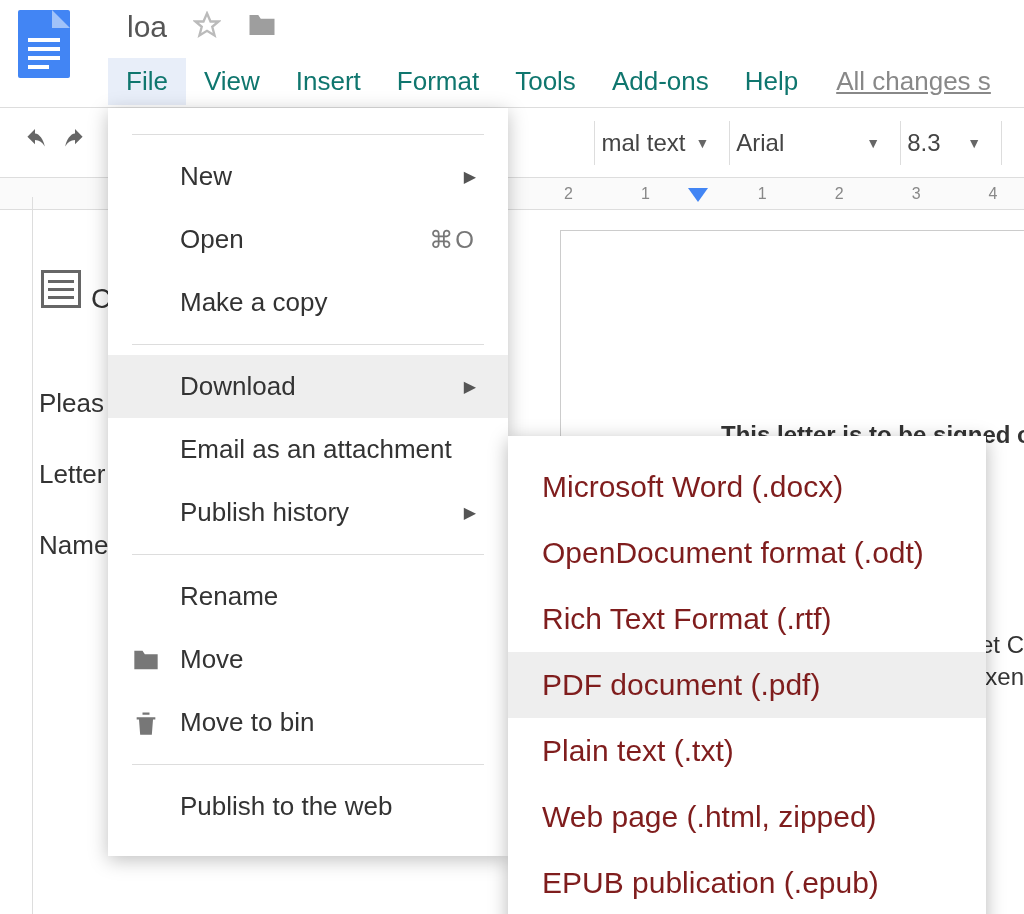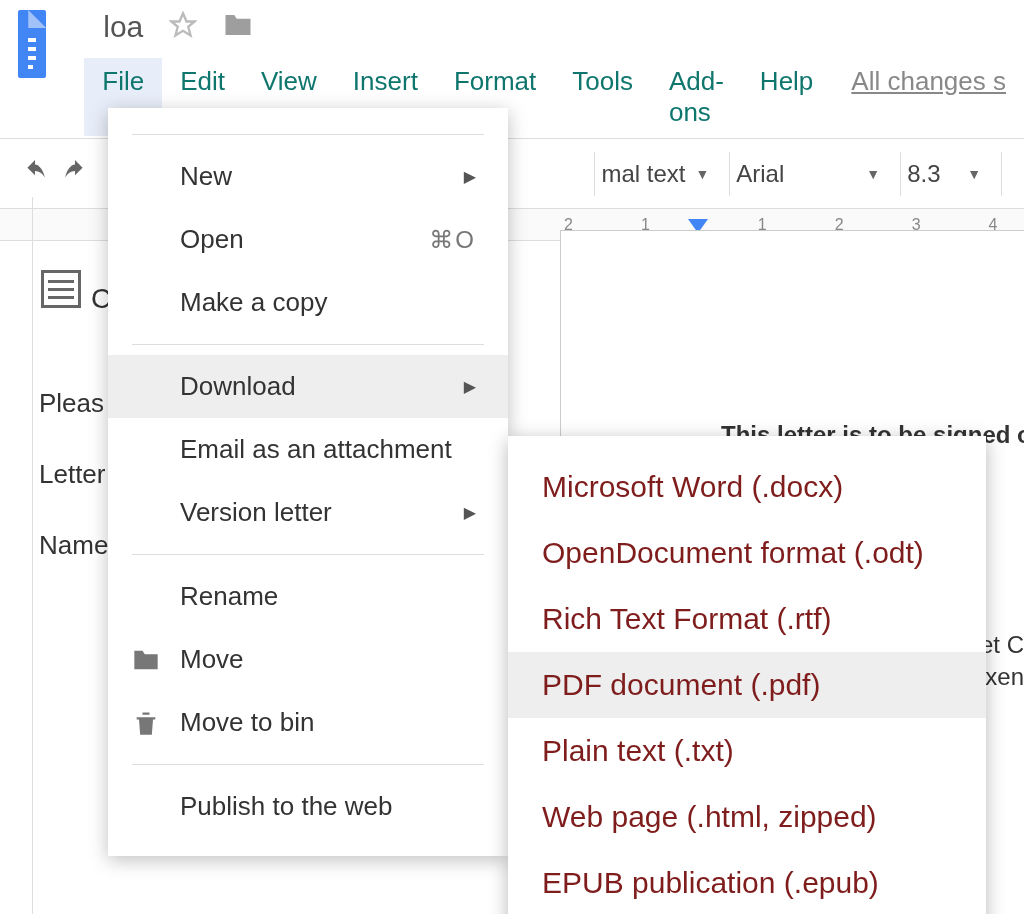--- a/index.html
+++ b/index.html
@@ -93,21 +93,20 @@
           </svg>
       </span>
       <span class="folder-icon">
         <svg viewBox="0 0 24 20">
             <path d="M2 2h7l2 3h11v13H2z"></path>
           </svg>
       </span>
     </div>
     <div class="menubar">
       <div class="menu-item active">File</div>
-      <div class="menu-item">Edit</div>
       <div class="menu-item">View</div>
       <div class="menu-item">Insert</div>
       <div class="menu-item">Format</div>
       <div class="menu-item">Tools</div>
       <div class="menu-item">Add-ons</div>
       <div class="menu-item">Help</div>
       <div class="saved">All changes s</div>
     </div>
   </div>
 </div>
@@ -186,21 +185,21 @@
     </div>
   <div class="fm-sep"></div>
   <div class="fm-item hover">
     <span>Download</span>
     <span class="sub-arrow">▶</span>
   </div>
   <div class="fm-item">
       <span>Email as an attachment</span>
     </div>
   <div class="fm-item">
-    <span>Version letter</span>
+    <span>Publish history</span>
     <span class="sub-arrow">▶</span>
   </div>
   <div class="fm-sep"></div>
   <div class="fm-item">
       <span>Rename</span>
     </div>
   <div class="fm-item">
     <span class="fm-icon"><svg viewBox="0 0 24 20">
           <path d="M2 2h7l2 3h11v13H2z"></path>
         </svg></span>

